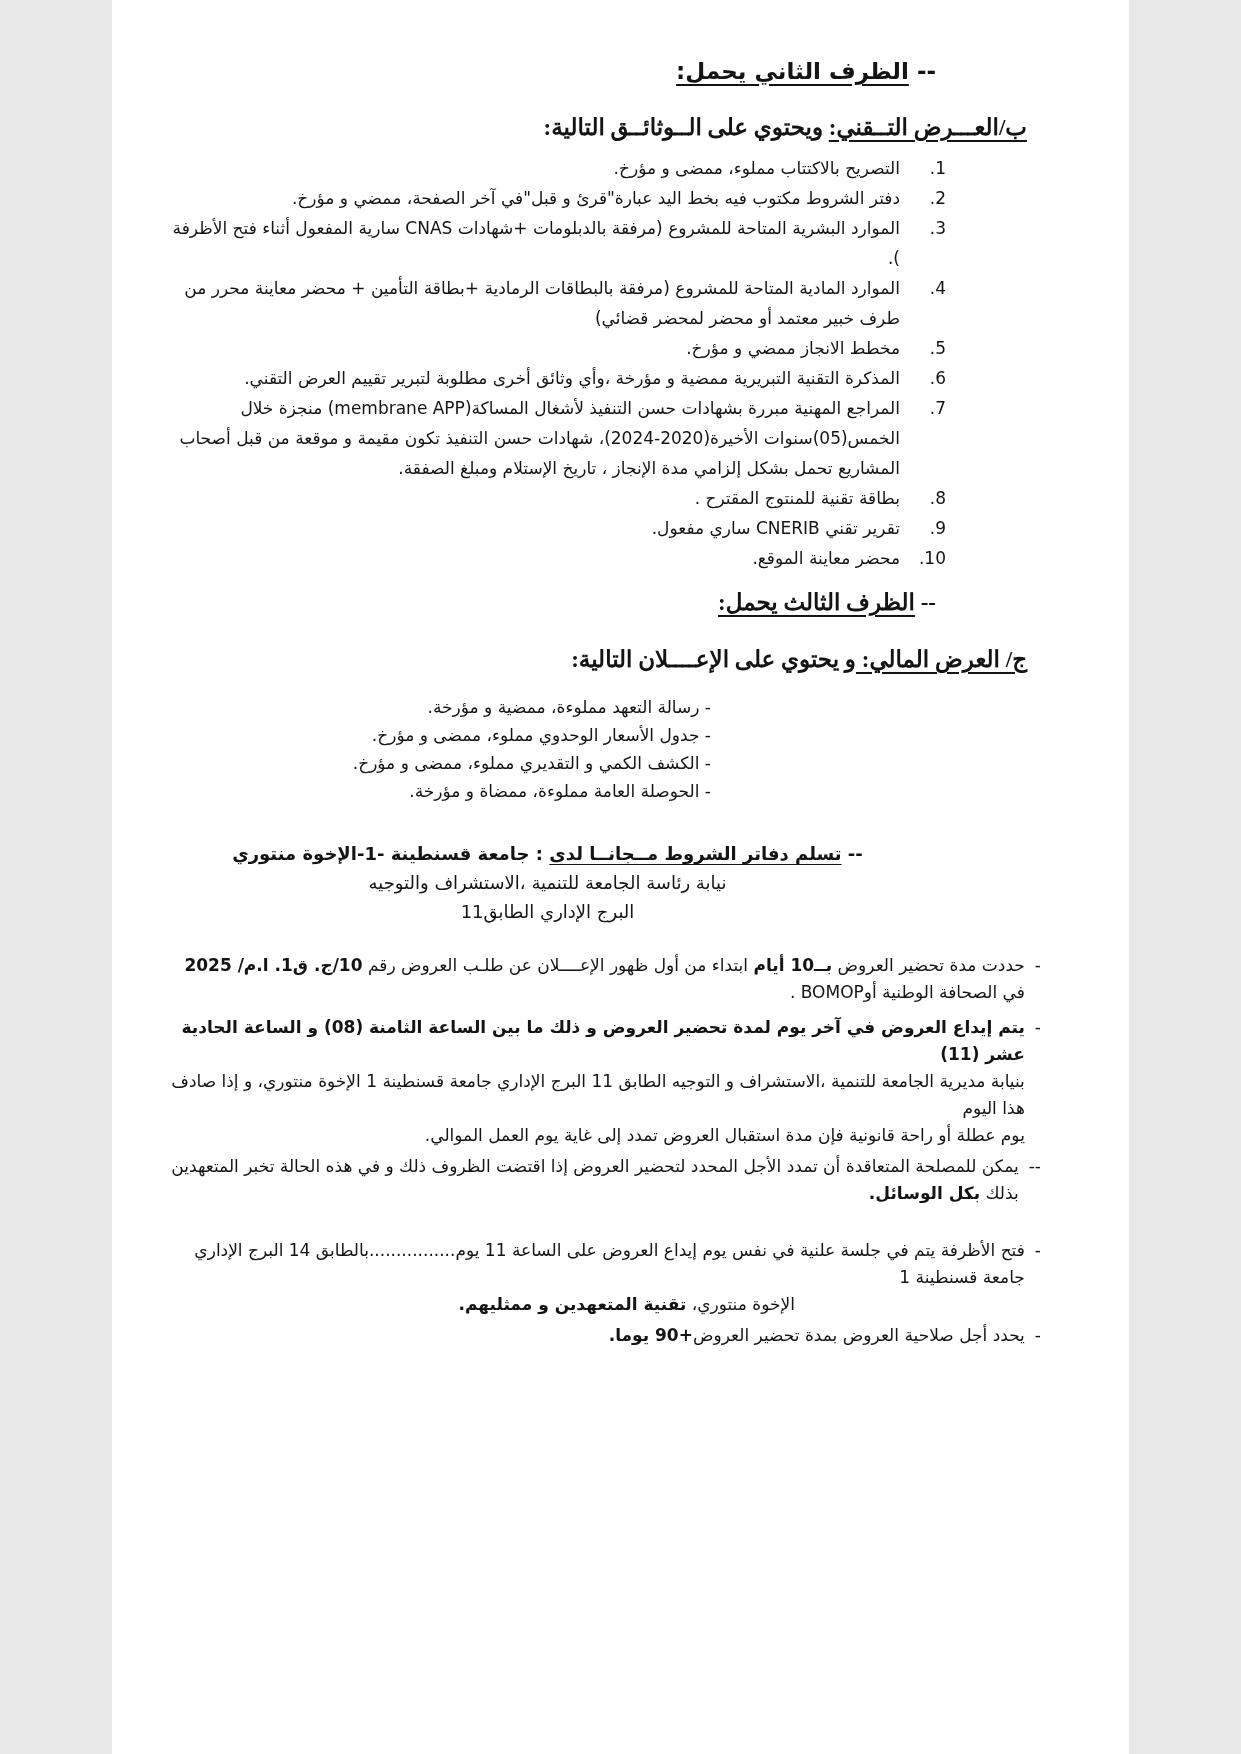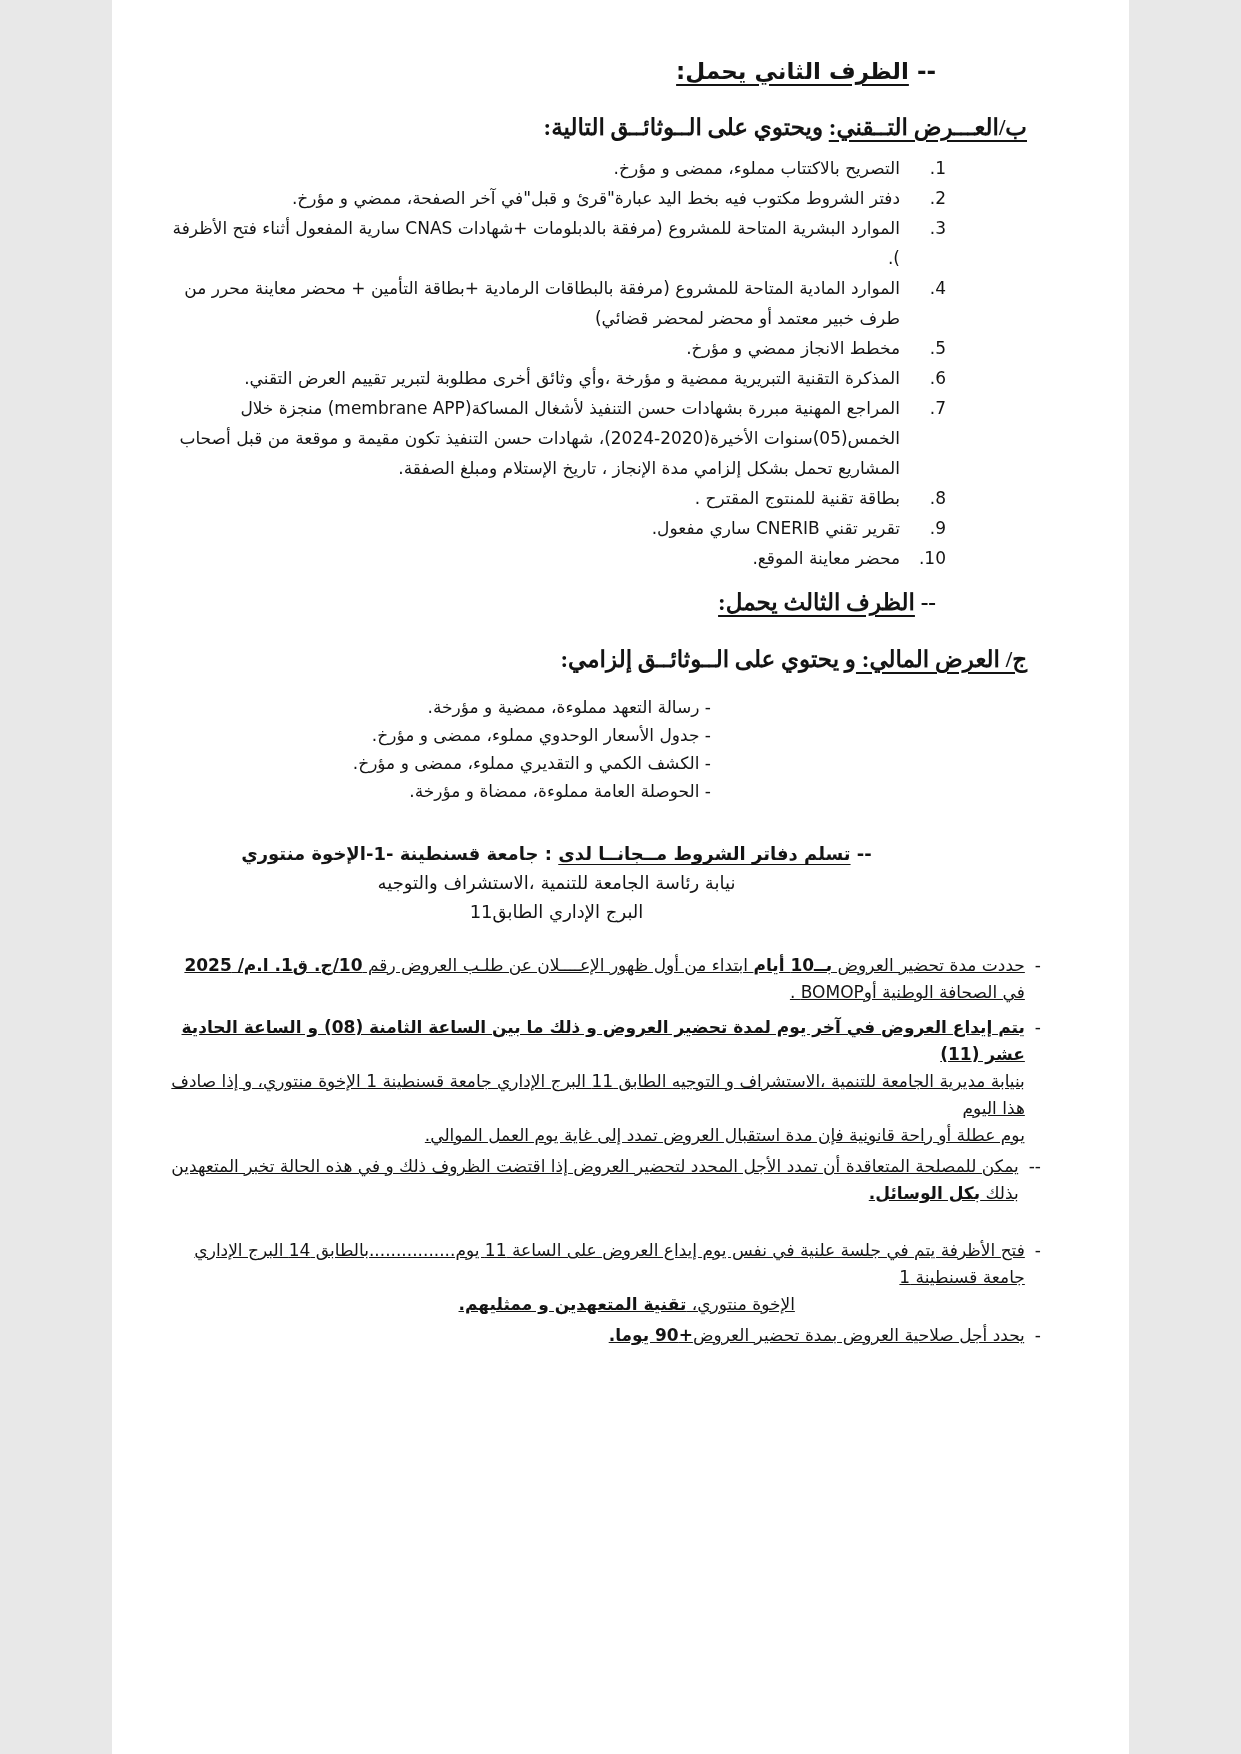--- a/index.html
+++ b/index.html
@@ -21,27 +21,27 @@
   .h-sec .ul{text-decoration:underline;text-underline-offset:5px;}
   .h-sec .rest{font-weight:bold;}
 
   .olist{margin:12px 95px 0 0;font-size:17px;}
   .li{display:flex;gap:16px;line-height:30px;align-items:flex-start;}
   .li .num{min-width:30px;text-align:right;flex:0 0 auto;}
   .li .txt{flex:1 1 auto;}
 
   .fin-list{margin:20px 330px 0 0;font-size:17px;line-height:28px;}
 
-  .cahier{margin-top:34px;font-size:18px;line-height:29px;text-align:center;position:relative;right:48px;}
+  .cahier{margin-top:34px;font-size:18px;line-height:29px;text-align:center;position:relative;right:57px;}
   .cahier .l1{font-weight:bold;}
   .cahier .ul{text-decoration:underline;text-underline-offset:4px;}
 
   .bullet{display:flex;gap:10px;font-size:17px;line-height:27px;margin-top:26px;}
   .bullet .dash{flex:0 0 auto;}
-  .bullet .btxt{flex:1 1 auto;text-decoration:underline;}
+  .bullet .btxt{flex:1 1 auto;}
   .b{font-weight:bold;}
   .tight{margin-top:8px;}
   .nogap{margin-top:4px;}
 
   .opening-l2{margin-left:0;margin-right:230px;}
 
   .footer{
     position:absolute;bottom:26px;left:0;right:0;
     text-align:center;
     font-family:"Liberation Sans", sans-serif;
@@ -97,21 +97,21 @@
           <span class="txt">تقرير تقني CNERIB ساري مفعول.</span>
         </div>
       <div class="li">
           <span class="num">10.</span>
           <span class="txt">محضر معاينة الموقع.</span>
         </div>
     </div>
 
     <div class="h-env" style="margin-top:16px;font-family:Liberation Serif, serif;"><span>-- </span><span class="ul">الظرف الثالث يحمل:</span></div>
 
-    <div class="h-sec"><span class="ul">ج/ العرض المالي: </span><span class="rest">و يحتوي على الــوثائــق إلزامي:</span></div>
+    <div class="h-sec"><span class="ul">ج/ العرض المالي: </span><span class="rest">و يحتوي على الإعــــلان التالية:</span></div>
 
     <div class="fin-list">
       <div>- رسالة التعهد مملوءة، ممضية و مؤرخة.</div>
       <div>- جدول الأسعار الوحدوي مملوء، ممضى و مؤرخ.</div>
       <div>- الكشف الكمي و التقديري مملوء، ممضى و مؤرخ.</div>
       <div>- الحوصلة العامة مملوءة، ممضاة و مؤرخة.</div>
     </div>
 
     <div class="cahier">
       <div class="l1"><span>-- </span><span class="ul">تسلم دفاتر الشروط مــجانــا لدى</span><span> : جامعة قسنطينة -1-الإخوة منتوري</span></div>

